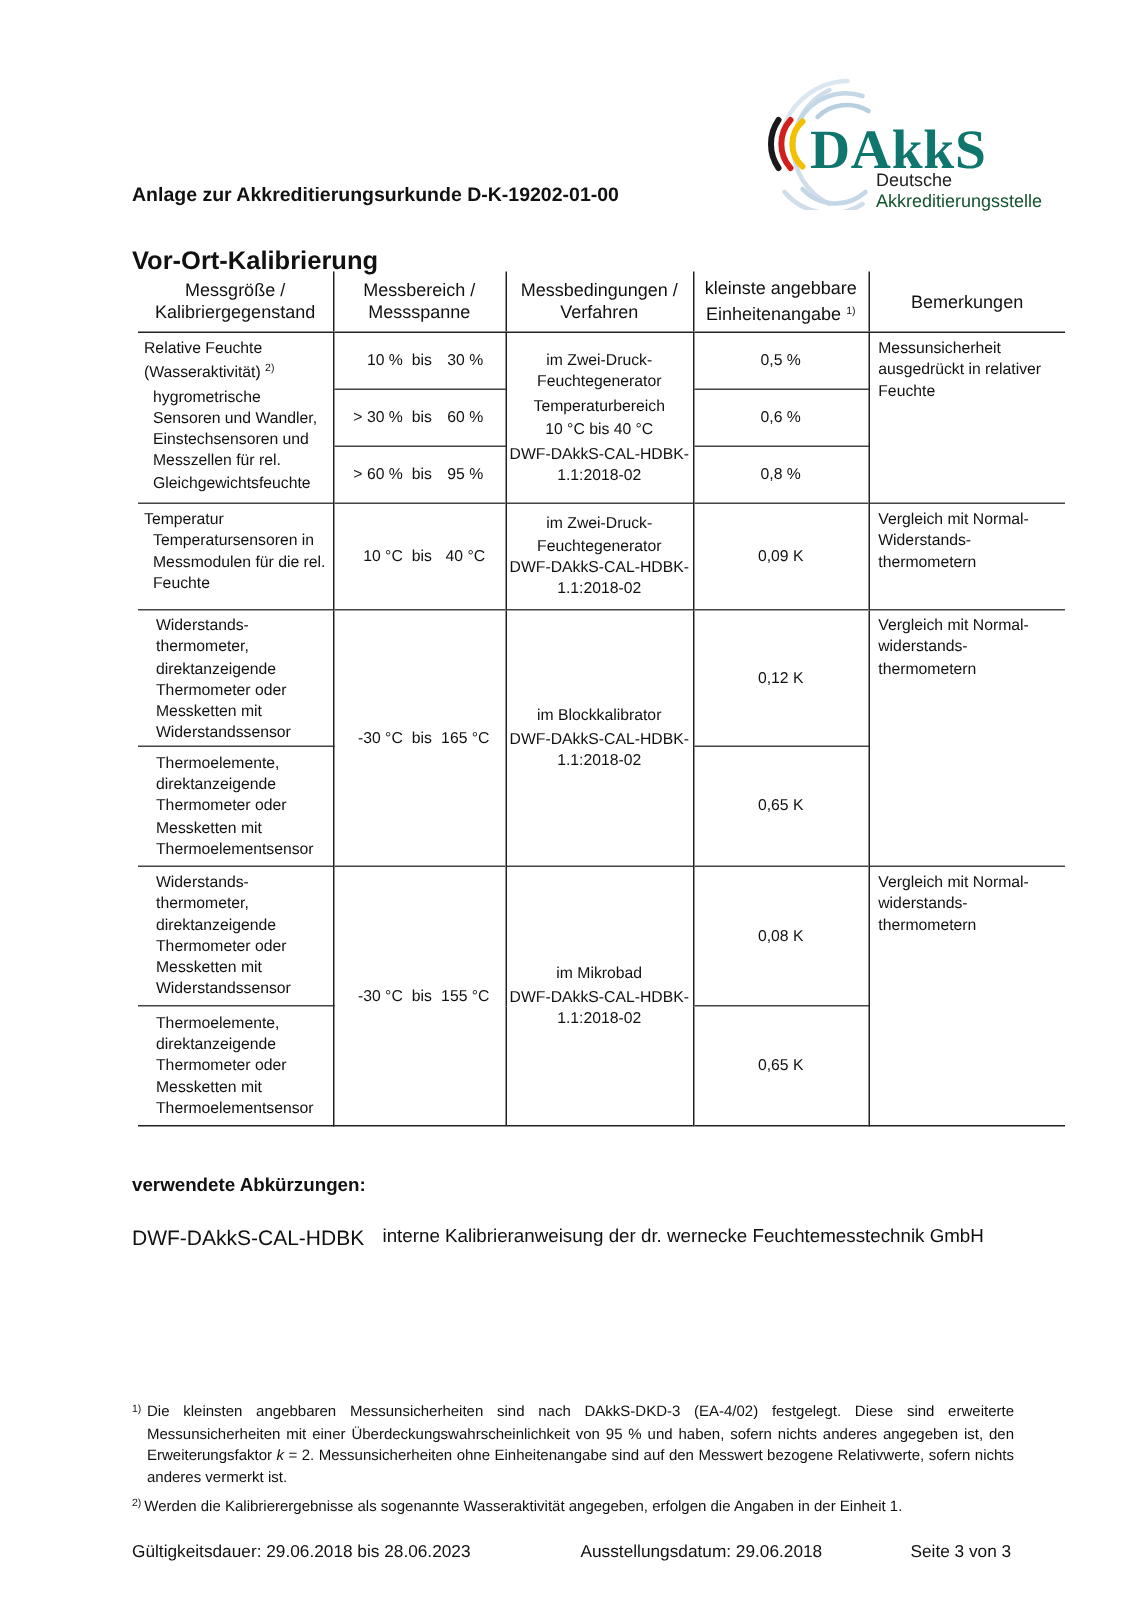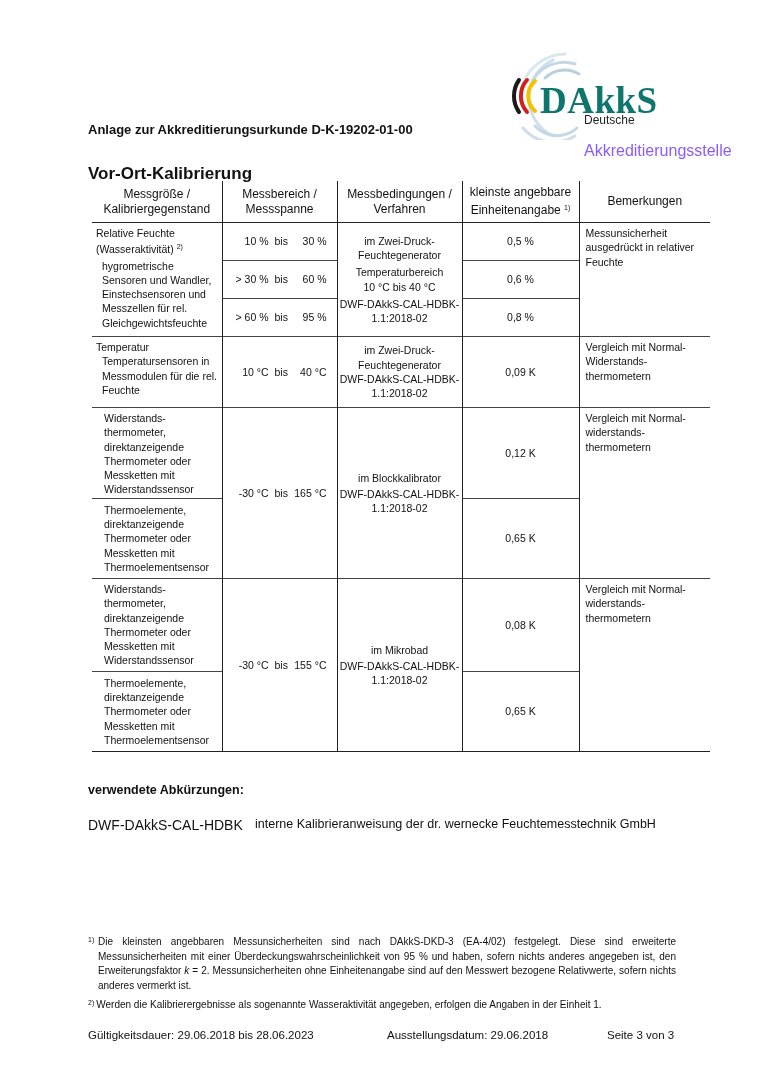--- a/index.html
+++ b/index.html
@@ -9,21 +9,21 @@
     color: #111; font-size: 11px;
   }
   .abs { position: absolute; }
 
   
   .logo { left: 505px; top: 50px; width: 220px; height: 90px; }
   .logo svg { position: absolute; left: 0; top: 0; }
   .logo-word { position: absolute; left: 35px; top: 29px; font-family: "Liberation Serif", "DejaVu Serif", serif;
     font-size: 37px; color: #0f766e; letter-spacing: 0.5px; font-weight: bold; }
   .logo-sub1 { position: absolute; left: 79px; top: 63px; font-size: 12px; color: #222; }
-  .logo-sub2 { position: absolute; left: 79px; top: 92px; font-size: 16px; color: #8b5cf6; }
+  .logo-sub2 { position: absolute; left: 79px; top: 77px; font-size: 12px; color: #14532d; }
 
   .doc-title { left: 88px; top: 122px; font-weight: bold; font-size: 13px; }
   .section-title { left: 88px; top: 164px; font-weight: bold; font-size: 17px; }
 
   
   .tbl { left: 92px; top: 181px; width: 618px; border-collapse: collapse; table-layout: fixed; }
   .tbl th { font-weight: normal; font-size: 12px; text-align: center; vertical-align: middle;
     padding: 4px 2px; line-height: 15px; border-bottom: 1.5px solid #222; }
   .tbl td { vertical-align: middle; font-size: 10.5px; line-height: 14.3px; padding: 0; }
   .c1 { width: 130px; }
@@ -31,21 +31,21 @@
   .c3 { width: 125px; }
   .c4 { width: 117px; }
   .c5 { width: 131px; }
   .vb-l { border-left: 1.3px solid #222; }
   .bt { border-top: 1.3px solid #444; }
   .bb { border-bottom: 1.5px solid #222; }
   .center { text-align: center; }
   .range { display: flex; justify-content: space-between; padding: 0 10px 0 8px; }
   .range span:nth-child(1) { width: 42px; text-align: right; }
   .range span:nth-child(2) { width: 28px; text-align: center; }
-  .range span:nth-child(3) { width: 36px; text-align: right; }
+  .range span:nth-child(3) { width: 36px; text-align: center; }
   .indent { padding-left: 6px; }
   .top { vertical-align: top !important; padding-top: 3px !important; padding-left: 6px !important; }
   .ind2 { padding-left: 12px !important; padding-right: 2px; }
   sup { font-size: 7px; vertical-align: 4px; }
 
   .abbr-title { left: 88px; top: 783px; font-weight: bold; font-size: 12.5px; }
   .abbr-key { left: 88px; top: 817px; font-size: 14px; }
   .abbr-val { left: 255px; top: 817px; font-size: 12.5px; }
 
   .fn1 { left: 88px; top: 935px; width: 588px; font-size: 10px; line-height: 14.5px; text-align: justify; }

